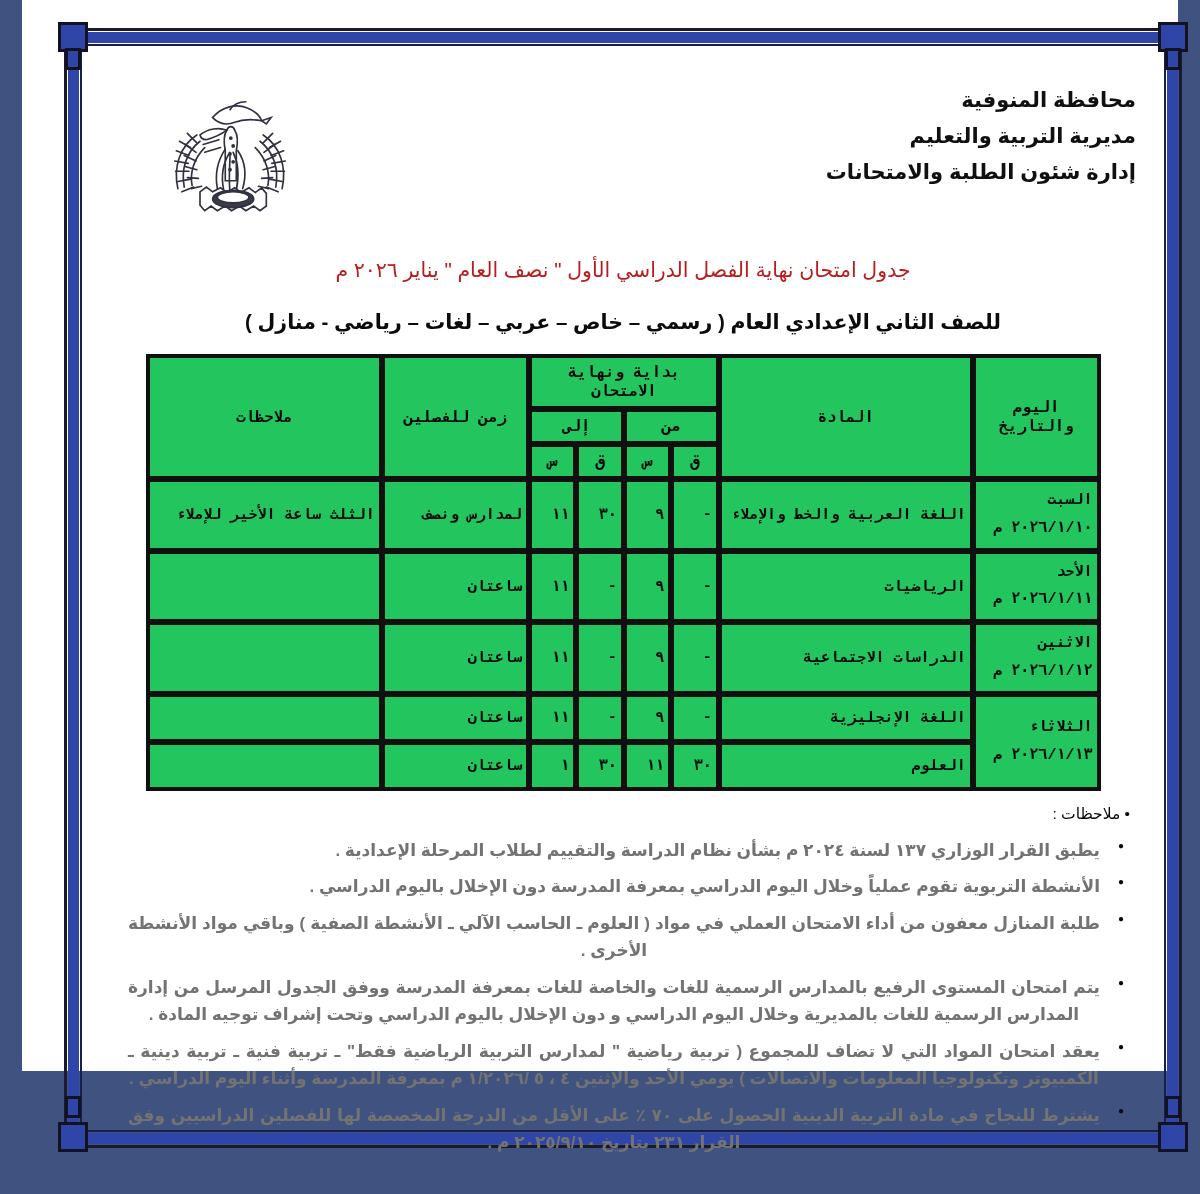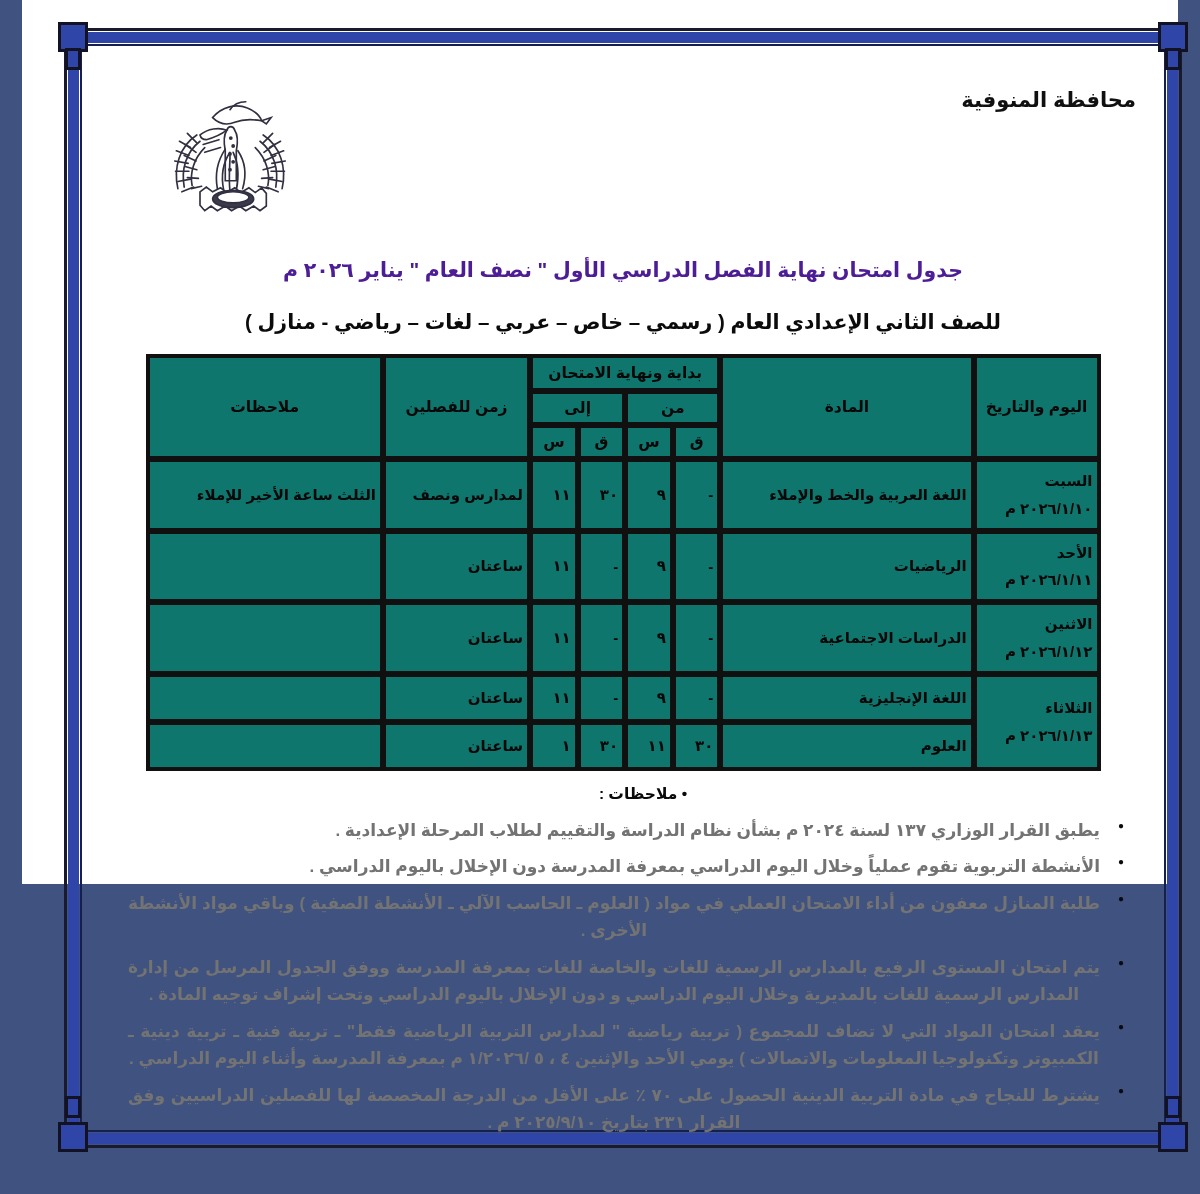--- a/index.html
+++ b/index.html
@@ -12,21 +12,21 @@
     overflow: hidden;
     position: relative;
   }
 
   
   .sheet {
     position: absolute;
     left: 22px;
     top: 0px;
     width: 1156px;
-    height: 884px;
+    height: 1071px;
     background: #ffffff;
   }
 
   
   .bottom-band {
     position: absolute;
     left: 0;
     top: 1160px;
     width: 1200px;
     height: 34px;
@@ -124,48 +124,49 @@
   }
   .emblem svg { width: 100%; height: 100%; display: block; }
 
   
   .titles {
     text-align: center;
     margin-top: 22px;
   }
   .titles .t1 {
     font-size: 20.5px;
-    font-weight: bold;
-    color: #4c1d95;
+    font-weight: normal;
+    color: #b91c1c;
     letter-spacing: 0.1px;
   }
   .titles .t2 {
     font-size: 20.5px;
     font-weight: bold;
     color: #0b0b0b;
     margin-top: 28px;
   }
 
   
   table.sched {
     margin: 20px auto 0 auto;
     border-collapse: separate;
     border-spacing: 2px;
     width: 955px;
     direction: rtl;
     background: #101010;
   }
   table.sched th, table.sched td {
     border: 2.5px solid #101010;
-    background: #0f766e;
+    background: #22c55e;
     vertical-align: middle;
     font-size: 15px;
     font-weight: bold;
     color: #080808;
     padding: 5px 4px;
+    font-family: Liberation Mono, monospace;
   }
   table.sched th { font-size: 15.5px; }
 
   .col-date    { width: 128px; }
   .col-subject { width: 268px; }
   .col-unit    { width: 47px; }
   .col-dur     { width: 152px; }
   .col-notes   { width: 250px; }
 
   td.date-cell   { line-height: 1.85; font-size: 15px; }
@@ -182,23 +183,23 @@
   tbody tr td { height: 56px; }
   tbody tr.tall td { height: 62px; }
   tbody tr.short td { height: 46px; }
 
   
   .notes-wrap {
     margin-top: 14px;
     padding: 0 10px 0 6px;
   }
   .notes-title {
-    text-align: center;
+    text-align: right;
     font-size: 15.5px;
-    font-weight: bold;
+    font-weight: normal;
     color: #0a0a0a;
     padding-left: 44px;
     direction: rtl;
   }
   ul.notes {
     list-style: none;
     margin-top: 14px;
   }
   ul.notes li {
     position: relative;
@@ -240,20 +241,22 @@
   <div class="corner-stub tr"></div>
   <div class="corner-stub bl"></div>
   <div class="corner-stub br"></div>
 
   <div class="content">
 
     <div class="header-row">
 
       <div class="org-lines">
         <div>محافظة المنوفية</div>
+        <div>مديرية التربية والتعليم</div>
+        <div>إدارة شئون الطلبة والامتحانات</div>
       </div>
 
       <div class="emblem">
         <svg viewBox="0 0 200 190" xmlns="http://www.w3.org/2000/svg">
           <g fill="none" stroke="#303040" stroke-width="2.1" stroke-linecap="round">
 
             <path d="M58 62 C36 76 28 104 34 130"></path>
             <path d="M62 70 C44 84 38 106 42 128"></path>
             <path d="M68 78 C54 92 49 110 52 126"></path>
             <path d="M50 78 L36 70 M48 88 L32 82 M47 98 L30 95

